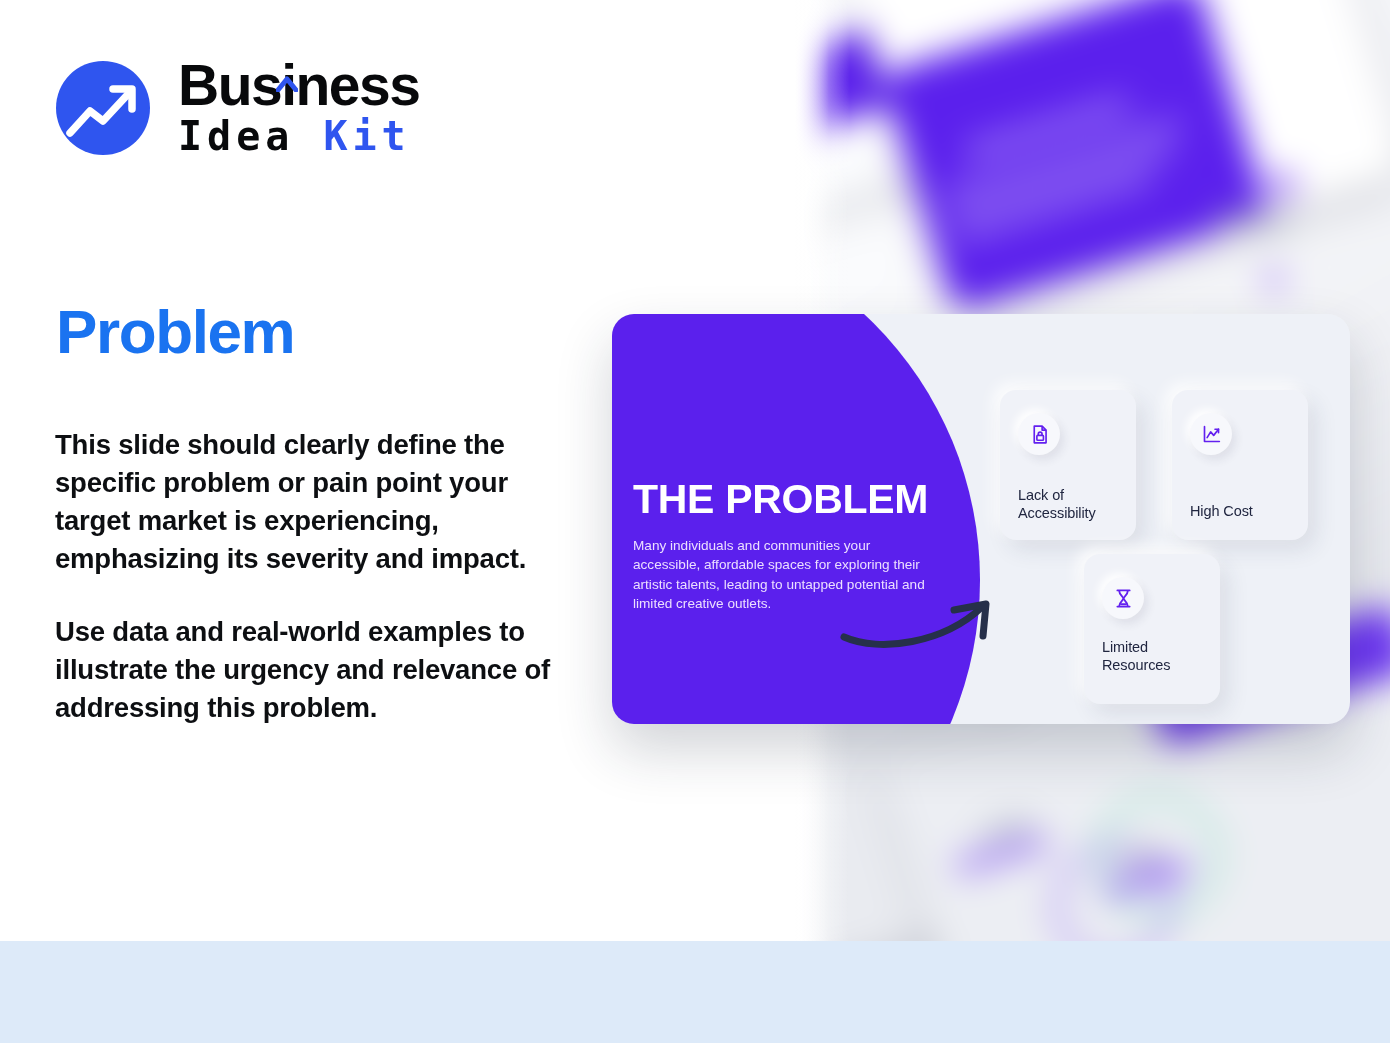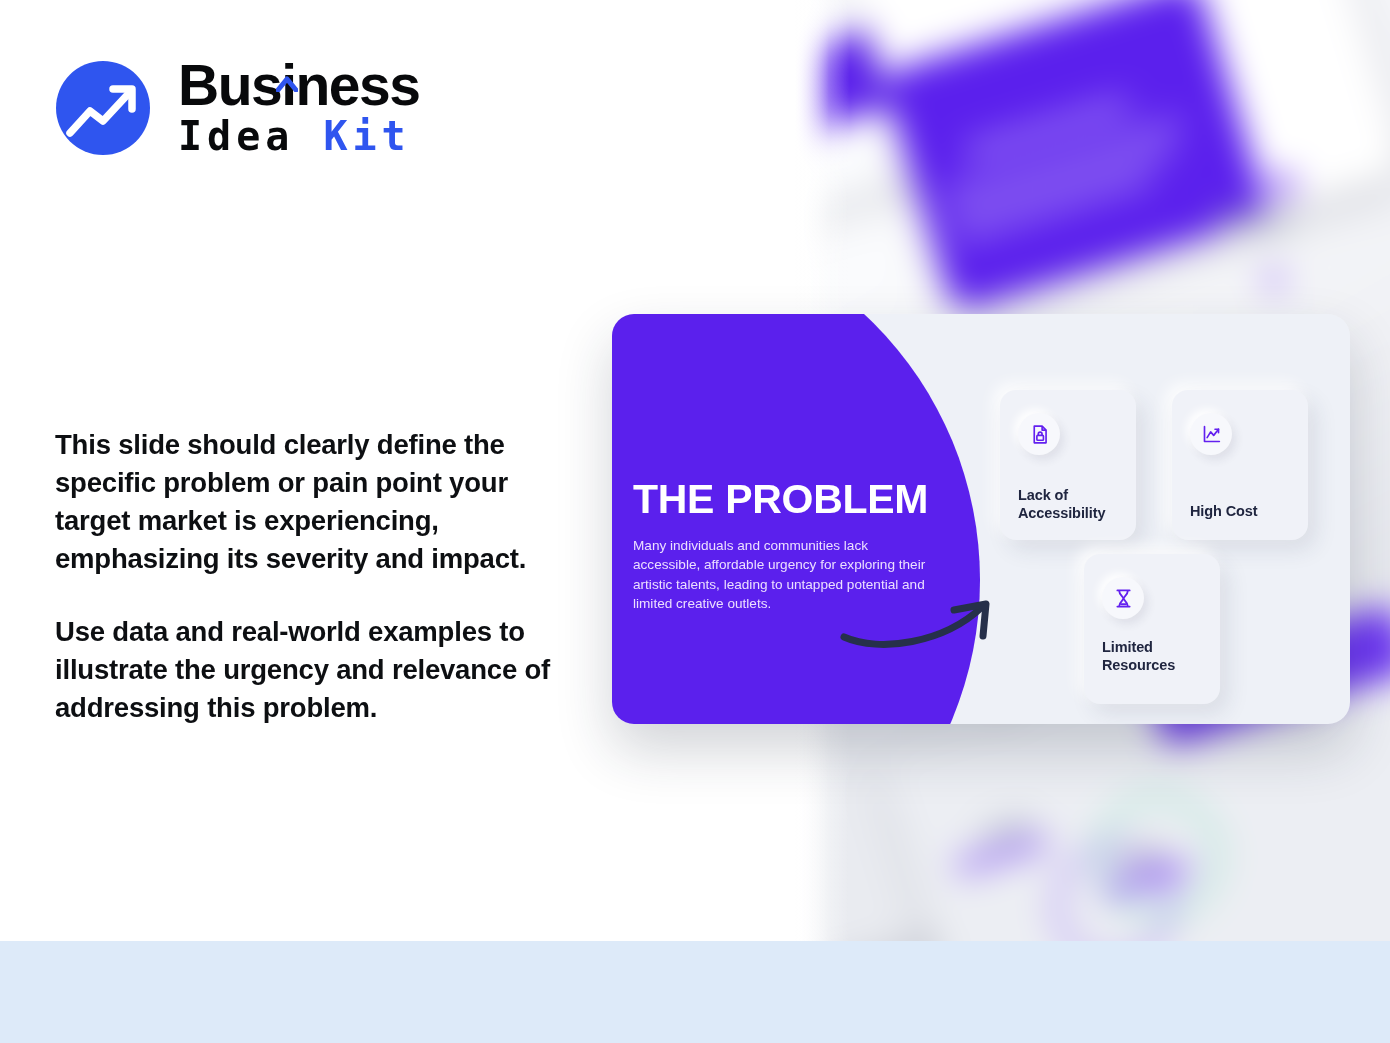--- a/index.html
+++ b/index.html
@@ -144,21 +144,21 @@
                -6px -6px 16px rgba(255,255,255,.92);
   }
   .feat-icon-wrap{
     width:42px; height:42px; border-radius:50%;
     background:#f7f8fc;
     box-shadow: 4px 5px 10px rgba(40,48,80,.09),
                -4px -4px 9px rgba(255,255,255,.95);
     display:flex; align-items:center; justify-content:center;
   }
   .feat-label{
-    font-size:14.5px; font-weight:700; color:#202640; line-height:1.22;
+    font-size:14.5px; font-weight:400; color:#202640; line-height:1.22;
     letter-spacing:-.1px;
   }
   .f1{ left:388px; top:76px; width:136px; height:150px; padding:23px 18px; }
   .f2{ left:560px; top:76px; width:136px; height:150px; padding:23px 18px; }
   .f3{ left:472px; top:240px; width:136px; height:150px; padding:23px 18px; }
   .f1 .feat-label{ margin-top:32px; }
   .f2 .feat-label{ margin-top:48px; }
   .f3 .feat-label{ margin-top:20px; }
 </style>
 </head>
@@ -225,31 +225,32 @@
           </svg>
         </span>
       </div>
       <div class="logo-line2">
         <span>Idea</span>
         <span class="kit">Kit</span>
       </div>
     </div>
   </div>
 
+  <div class="page-title">Problem</div>
 
   <div class="body-copy">
     <p>This slide should clearly define the specific problem or pain point your target market is experiencing, emphasizing its severity and impact.</p>
     <p>Use data and real-world examples to illustrate the urgency and relevance of addressing this problem.</p>
   </div>
 
   <div class="slide-card">
     <div class="purple-blob"></div>
 
     <div class="slide-heading">THE PROBLEM</div>
-    <div class="slide-sub">Many individuals and communities lack accessible, affordable urgency for exploring their artistic talents, leading to untapped potential and limited creative outlets.</div>
+    <div class="slide-sub">Many individuals and communities your accessible, affordable spaces for exploring their artistic talents, leading to untapped potential and limited creative outlets.</div>
 
     <span class="curve-arrow">
       <svg width="160" height="52" viewBox="0 0 160 52" aria-hidden="true">
         <path d="M4 40 C40 56 104 46 142 10" fill="none" stroke="#26304a" stroke-width="7" stroke-linecap="round"></path>
         <path d="M114 13 L146 7 L143 39" fill="none" stroke="#26304a" stroke-width="7" stroke-linecap="round" stroke-linejoin="round"></path>
       </svg>
     </span>
 
     <div class="feat f1">
       <div class="feat-icon-wrap">

